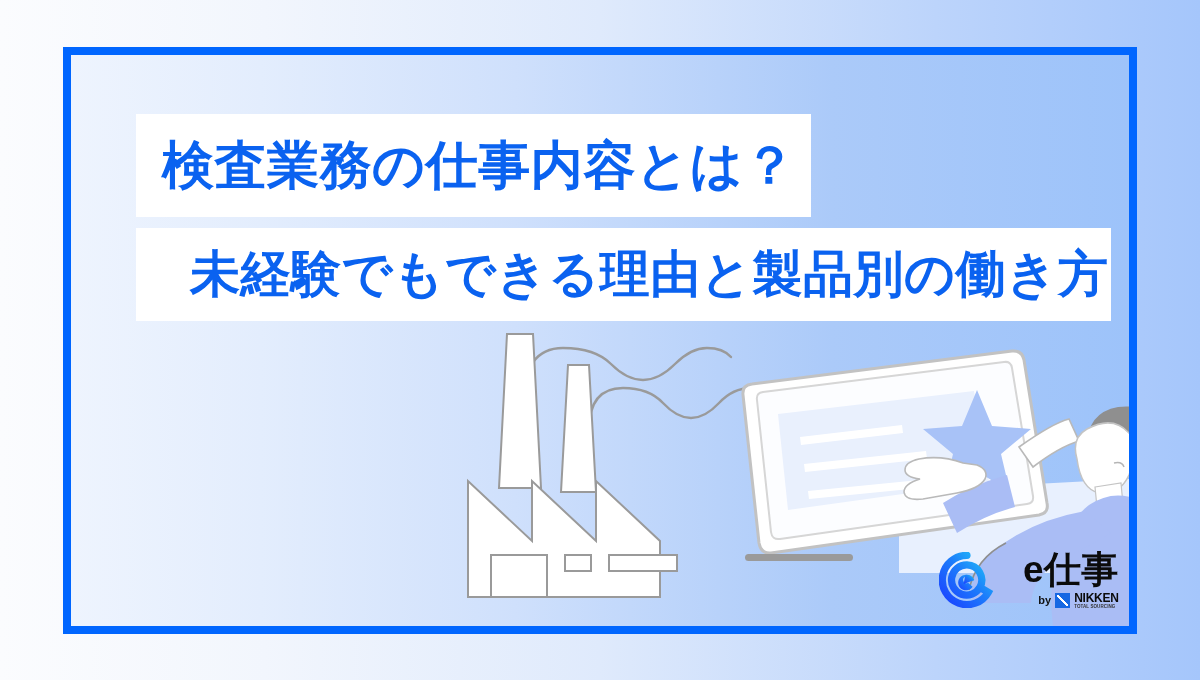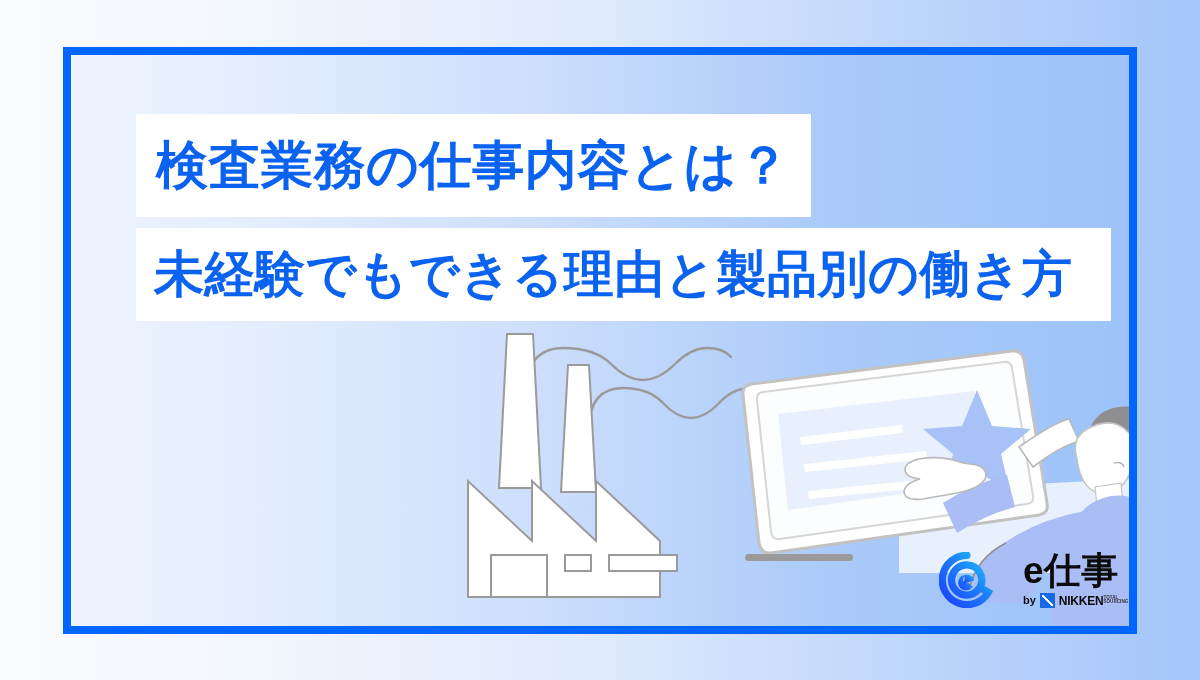--- a/index.html
+++ b/index.html
@@ -28,22 +28,22 @@
   }
   #title-box-1 { left:65px; top:59px;  width:675px; height:103px; }
   #title-box-2 { left:65px; top:173px; width:975px; height:93px;  }
 
   .title-text {
     color:#0a62f0;
     font-weight:bold;
     letter-spacing:0.01em;
     white-space:nowrap;
   }
-  #title-line-1 { font-size:52px; padding-left:20px; }
-  #title-line-2 { font-size:50px; padding-left:18px; }
+  #title-line-1 { font-size:52px; padding-left:26px; }
+  #title-line-2 { font-size:50px; padding-left:18px;margin-left:36px; }
 
   
   #illustration {
     position:absolute;
     left:0; top:0; width:1058px; height:571px;
     pointer-events:none;
   }
 
   
   #logo-lockup {
@@ -64,21 +64,21 @@
   }
   #byline-by { font-size:11px; font-weight:bold; color:#111; line-height:1; }
   #nikken-tile {
     width:15px; height:15px; background:#1668e3; flex:none;
     position:relative;
   }
   #nikken-tile::after{
     content:""; position:absolute; left:2px; top:2px; width:11px; height:11px;
     background:linear-gradient(45deg, transparent 0 42%, #ffffff 42% 58%, transparent 58% 100%);
   }
-  #nikken-text-wrap { display:flex; flex-direction:row; line-height:1; }
+  #nikken-text-wrap { display:flex; flex-direction:column; line-height:1; }
   #nikken-name { font-size:12px; font-weight:bold; color:#0b0b0b; letter-spacing:-0.02em; }
   #nikken-sub  { font-size:4.5px; font-weight:bold; color:#333; letter-spacing:0.02em; margin-top:1px; }
 </style>
 </head>
 <body>
 
 <div id="banner">
 
   <svg id="illustration" viewBox="0 0 1058 571">
 

